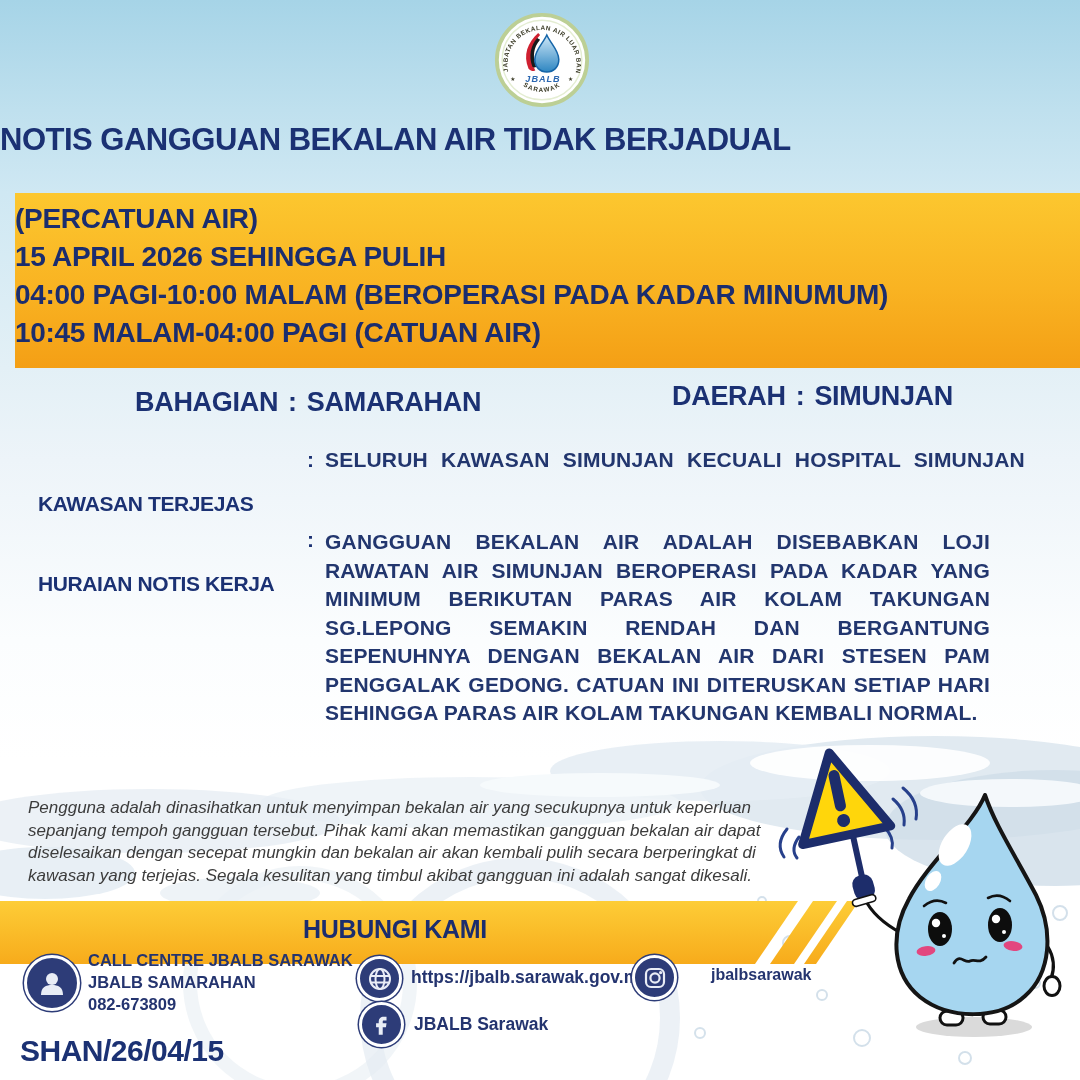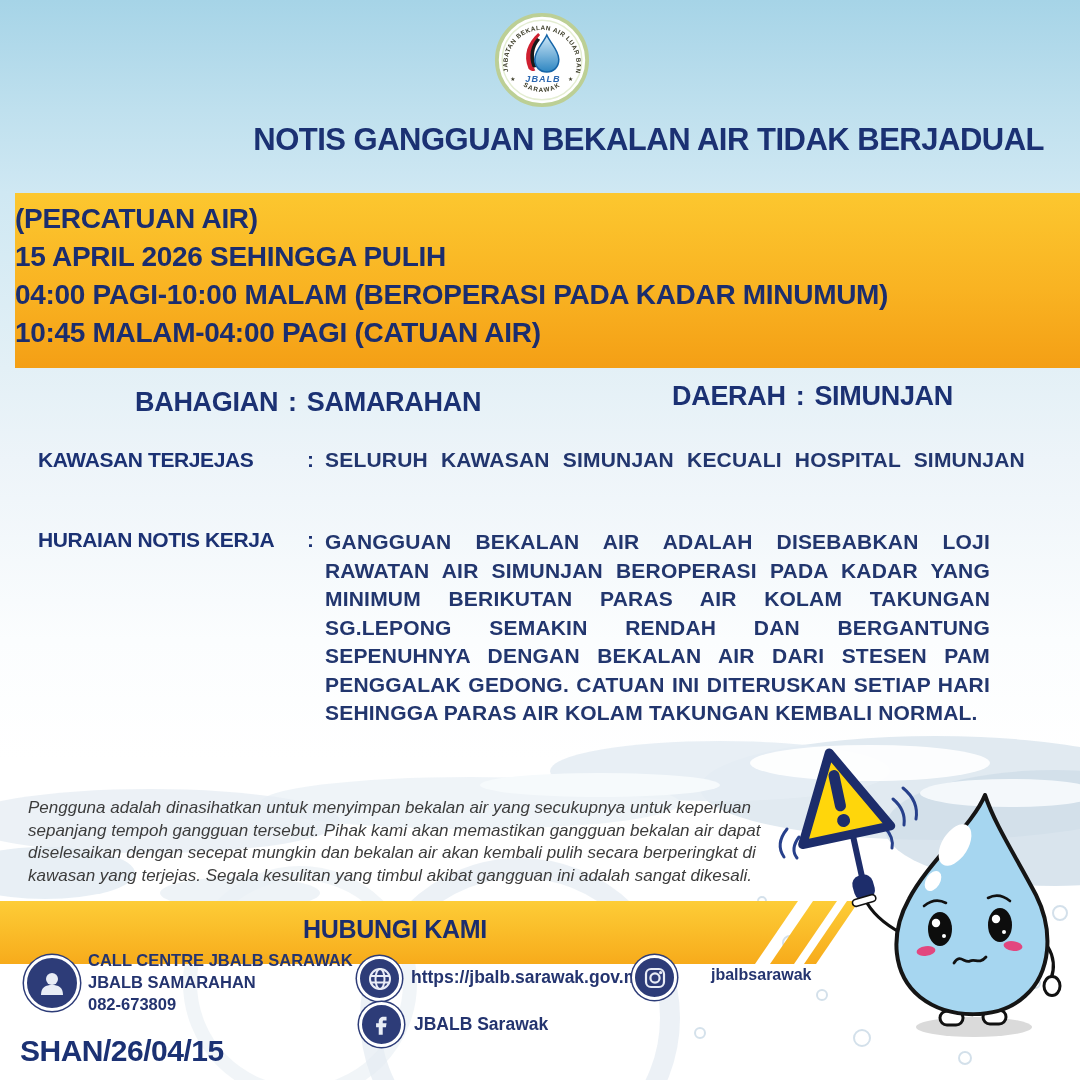--- a/index.html
+++ b/index.html
@@ -8,39 +8,39 @@
     font-family:"Liberation Sans",sans-serif;
     background:linear-gradient(180deg,#a6d4e7 0px,#bfe0ee 110px,#cfe8f3 192px,
       #e3f0f6 368px,#edf4f9 460px,#fbfdfe 640px,#ffffff 760px,#ffffff 100%);
   }
   .abs{position:absolute;}
 
   
   #logo{left:494px;top:12px;width:96px;height:96px;}
 
   
-  #title{left:0;top:122px;width:1044px;text-align:right;
+  #title{left:0;top:122px;width:1044px;text-align:left;
     font-size:31px;font-weight:700;letter-spacing:-0.5px;color:#1b3173;}
 
   
   #alert-banner{left:15px;top:193px;width:1080px;height:175px;
     background:linear-gradient(180deg,#fcc72f 0%,#f9b322 55%,#f49f15 100%);
     text-align:left;padding-top:7px;box-sizing:border-box;}
   #alert-banner .bl{font-size:28px;font-weight:700;line-height:38px;
     letter-spacing:-0.3px;color:#1b2d6e;}
 
   
   .region-item{font-size:27px;font-weight:700;letter-spacing:-0.3px;color:#1b3173;white-space:nowrap;text-align:right;}
   #bahagian{left:135px;top:387px;}
   #daerah{left:672px;top:381px;}
   .sep{margin:0 10px;}
 
   
   .detail-row{left:38px;width:952px;display:grid;grid-template-columns:269px 18px 1fr;}
-  .detail-label{font-size:21px;font-weight:700;letter-spacing:-0.4px;color:#1b3173;white-space:nowrap;}
+  .detail-label{font-size:21px;font-weight:700;letter-spacing:-0.4px;color:#1b3173;white-space:nowrap;margin-top:44px;}
   .detail-sep{font-size:21px;font-weight:700;color:#1b3173;}
   .detail-value{font-size:21px;font-weight:700;color:#22366e;}
   #row-kawasan{top:448px;}
   #row-kawasan .detail-value{word-spacing:7px;letter-spacing:0.2px;white-space:nowrap;}
   #row-huraian{top:528px;}
   #row-huraian .detail-value{text-align:justify;line-height:28.5px;letter-spacing:0.2px;}
 
   
   #advisory{left:28px;top:797px;width:750px;font-style:italic;font-size:17px;
     line-height:22.5px;color:#3c3c3c;z-index:4;}

